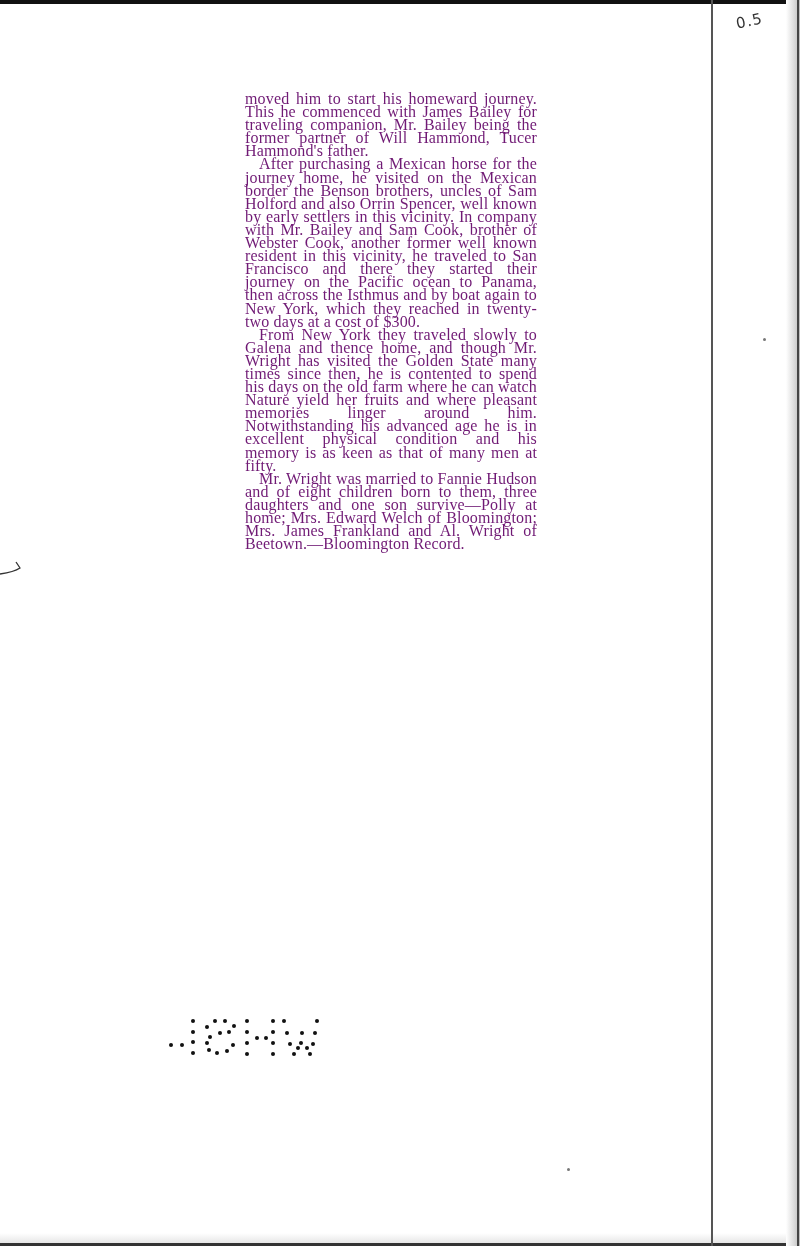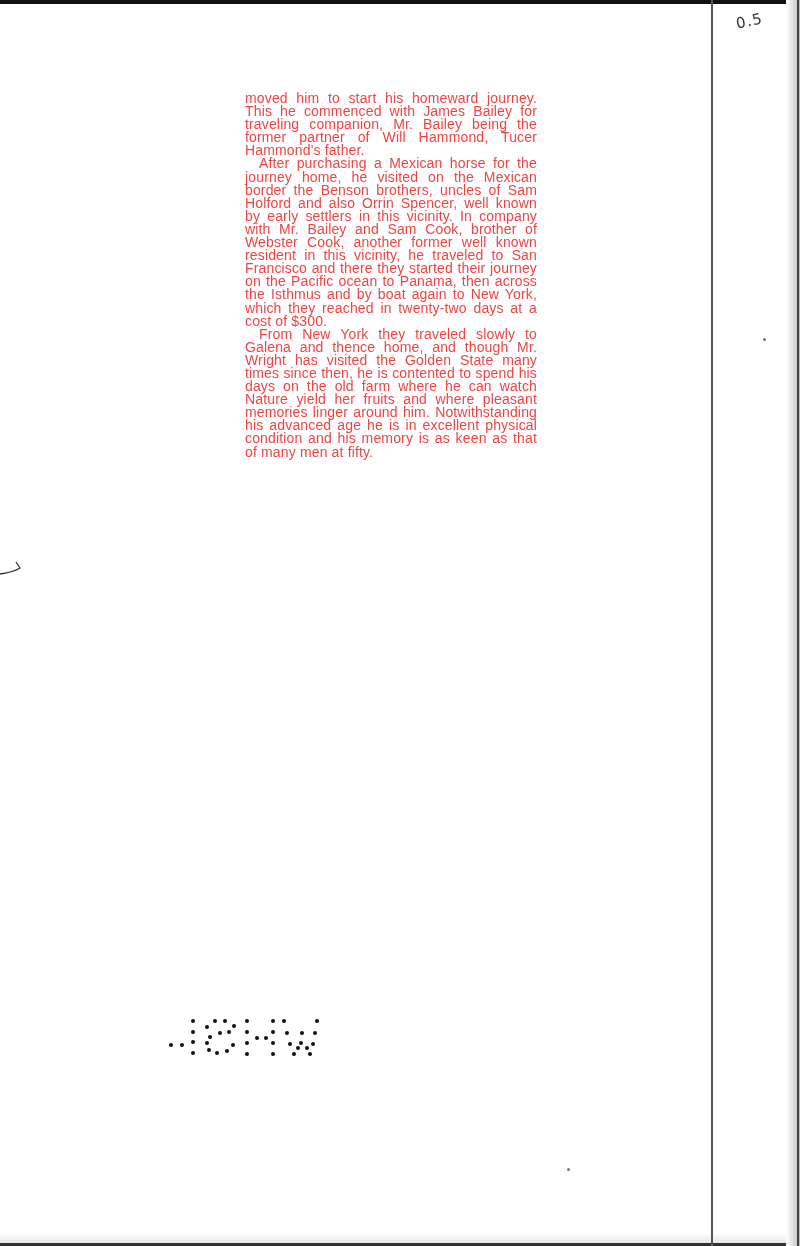--- a/index.html
+++ b/index.html
@@ -17,22 +17,22 @@
     background:linear-gradient(90deg,#fff,#d9d9d9 60%,#bbb); }
   .right-edge-line { position:absolute; right:1px; top:0; width:2px; height:1246px; background:#444; }
   .annotation {
     position:absolute; left:736px; top:12px;
     font-family:"DejaVu Sans", sans-serif; font-size:15px; color:#333;
     transform:rotate(-12deg); letter-spacing:1px;
   }
   .margin-mark { position:absolute; left:0; top:560px; width:26px; height:22px; }
   .column {
     position:absolute; left:245px; top:92px; width:292px;
-    font-family:Liberation Sans, sans-serif; font-size:14px; line-height:13.1px;
-    color:#ef4444; text-align:justify; letter-spacing:0.15px;
+    font-family:Liberation Serif, serif; font-size:16px; line-height:13.1px;
+    color:#701a75; text-align:justify; letter-spacing:0.15px;
   }
   .column p { margin:0; text-indent:0; }
   .column p.indent { text-indent:14px; }
   .perforation { position:absolute; left:165px; top:1015px; width:160px; height:40px; }
   .perforation span { position:absolute; width:4px; height:4px; border-radius:50%; background:#111; }
   .speck { position:absolute; width:3px; height:3px; border-radius:50%; background:#777; }
 </style>
 </head>
 <body>
 
@@ -47,20 +47,21 @@
   <div class="annotation">0.5</div>
 
   <svg class="margin-mark" viewBox="0 0 26 22">
     <path d="M0 14 Q14 12 20 8 L16 2" stroke="#333" stroke-width="1.3" fill="none"></path>
   </svg>
 
   <div class="column">
     <p>moved him to start his homeward journey. This he commenced with James Bailey for traveling companion, Mr. Bailey being the former partner of Will Hammond, Tucer Hammond's father.</p>
     <p class="indent">After purchasing a Mexican horse for the journey home, he visited on the Mexican border the Benson brothers, uncles of Sam Holford and also Orrin Spencer, well known by early settlers in this vicinity. In company with Mr. Bailey and Sam Cook, brother of Webster Cook, another former well known resident in this vicinity, he traveled to San Francisco and there they started their journey on the Pacific ocean to Panama, then across the Isthmus and by boat again to New York, which they reached in twenty-two days at a cost of $300.</p>
     <p class="indent">From New York they traveled slowly to Galena and thence home, and though Mr. Wright has visited the Golden State many times since then, he is contented to spend his days on the old farm where he can watch Nature yield her fruits and where pleasant memories linger around him. Notwithstanding his advanced age he is in excellent physical condition and his memory is as keen as that of many men at fifty.</p>
+    <p class="indent">Mr. Wright was married to Fannie Hudson and of eight children born to them, three daughters and one son survive—Polly at home; Mrs. Edward Welch of Bloomington; Mrs. James Frankland and Al. Wright of Beetown.—Bloomington Record.</p>
   </div>
 
   <div class="perforation">
 
     <span style="left:4px;top:28px"></span>
     <span style="left:15px;top:28px"></span>
 
     <span style="left:26px;top:4px"></span>
     <span style="left:26px;top:15px"></span>
     <span style="left:26px;top:25px"></span>

